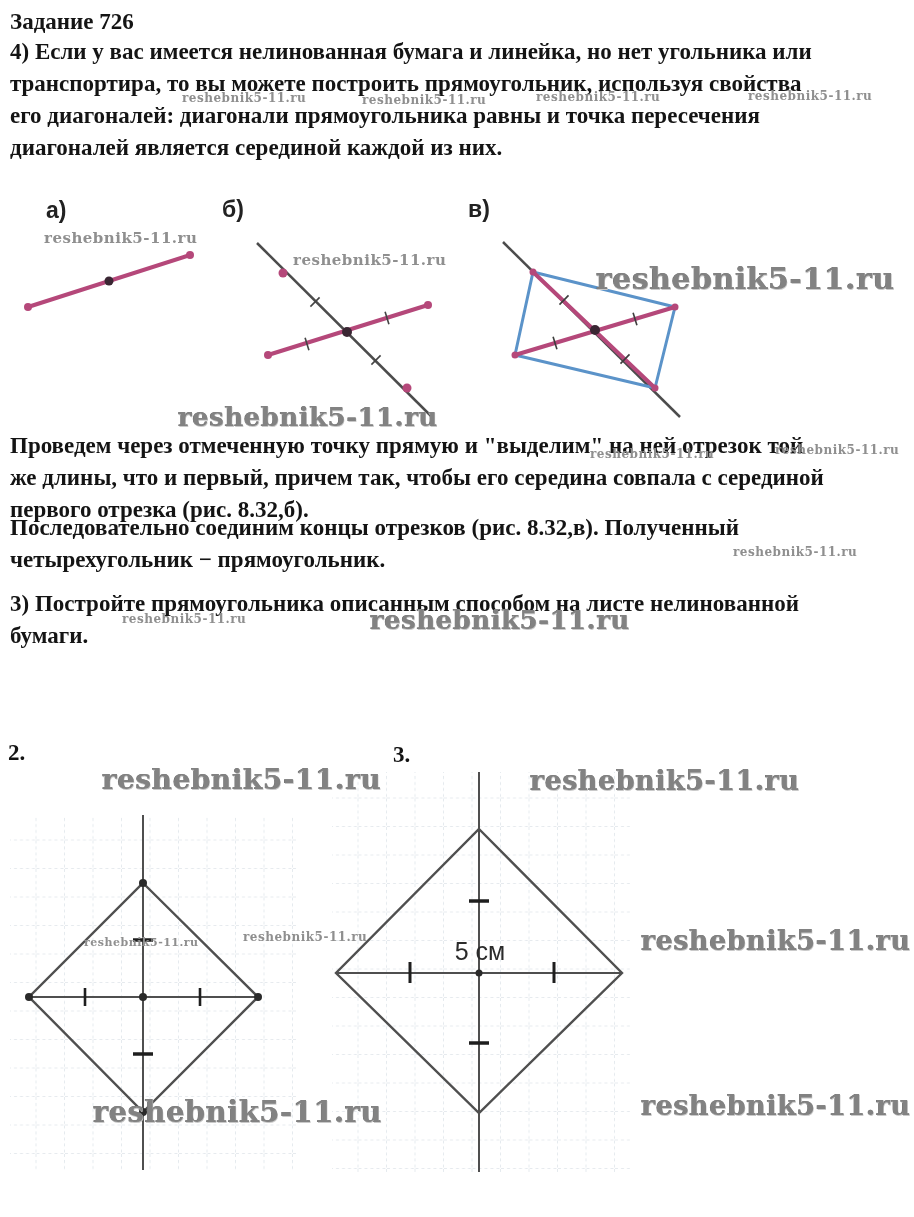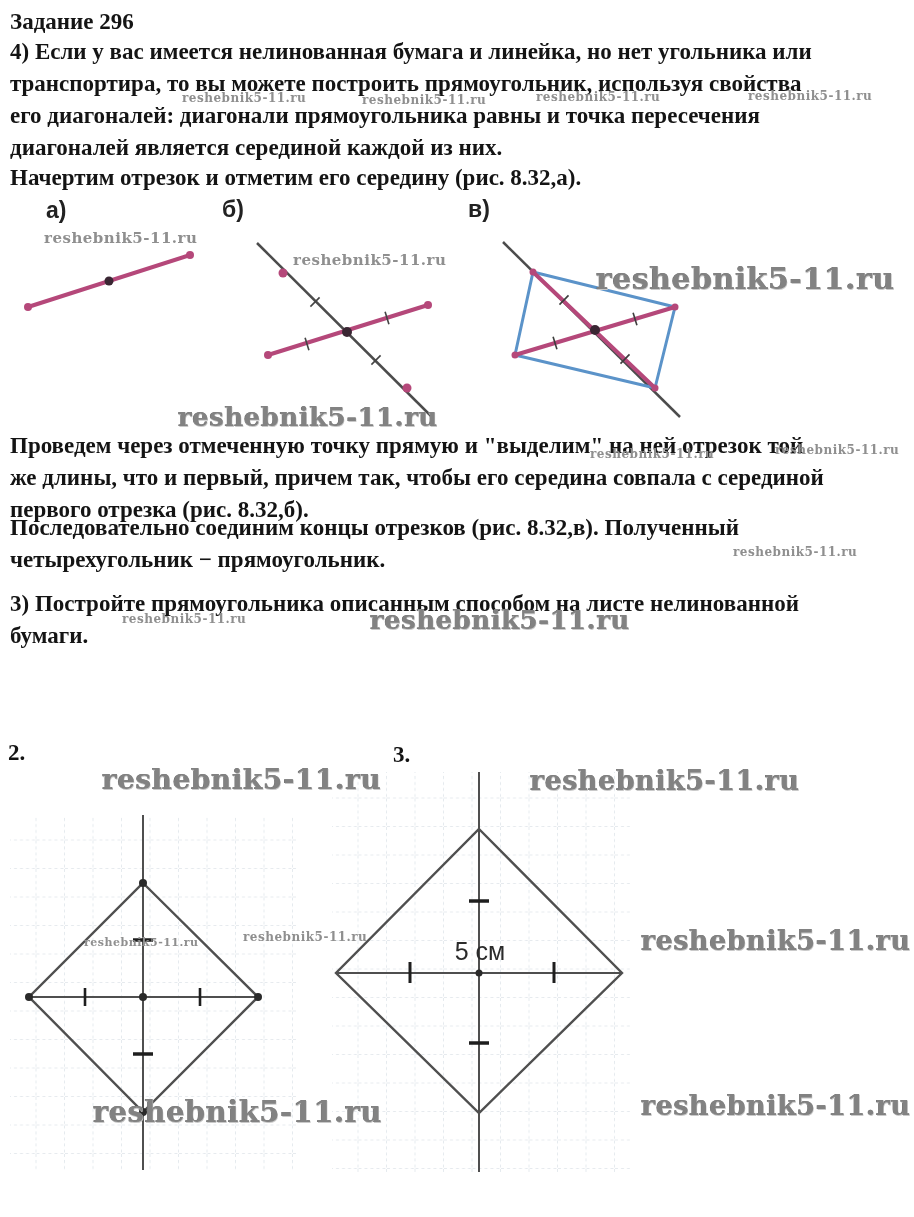--- a/index.html
+++ b/index.html
@@ -27,26 +27,25 @@
     color:#828282;
     text-shadow:0.5px 0.5px 0 #c9c9c9, -0.5px -0.5px 0 #6e6e6e;
   }
   .figsvg { position:absolute; }
 </style>
 </head>
 <body>
 
 <div class="page">
 
-  <div class="para title" style="top:6px">Задание 296</div>
+  <div class="para title" style="top:6px">Задание 726</div>
   <div class="para" style="top:36px">4) Если у вас имеется нелинованная бумага и линейка, но нет угольника или
 транспортира, то вы можете построить прямоугольник, используя свойства
 его диагоналей: диагонали прямоугольника равны и точка пересечения
 диагоналей является серединой каждой из них.</div>
-  <div class="para" style="top:162px">Начертим отрезок и отметим его середину (рис. 8.32,а).</div>
   <div class="para" style="top:430px">Проведем через отмеченную точку прямую и "выделим" на ней отрезок той
 же длины, что и первый, причем так, чтобы его середина совпала с серединой
 первого отрезка (рис. 8.32,б).</div>
   <div class="para" style="top:512px">Последовательно соединим концы отрезков (рис. 8.32,в). Полученный
 четырехугольник − прямоугольник.</div>
   <div class="para" style="top:588px">3) Постройте прямоугольника описанным способом на листе нелинованной
 бумаги.</div>
 
   <div class="fig-label" style="left:46px;top:197px">а)</div>
   <div class="fig-label" style="left:222px;top:196px">б)</div>

